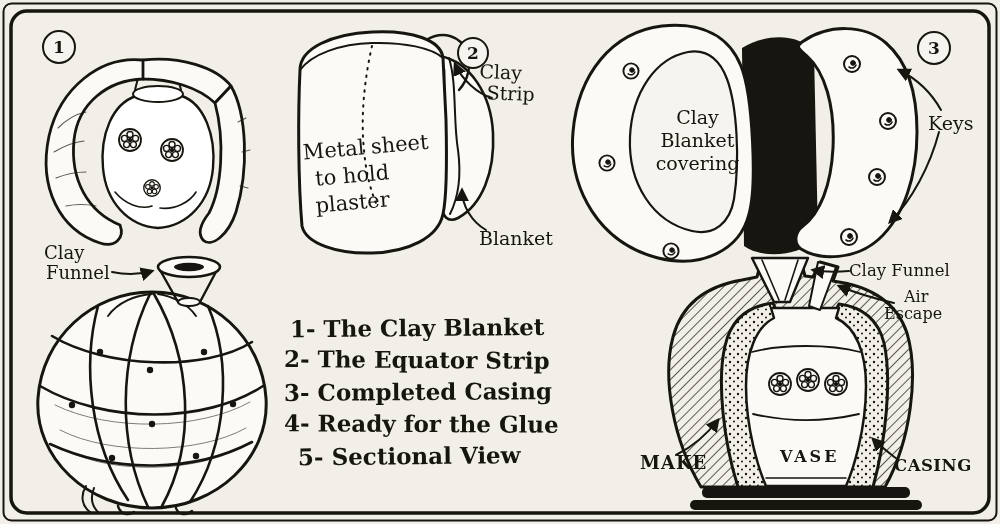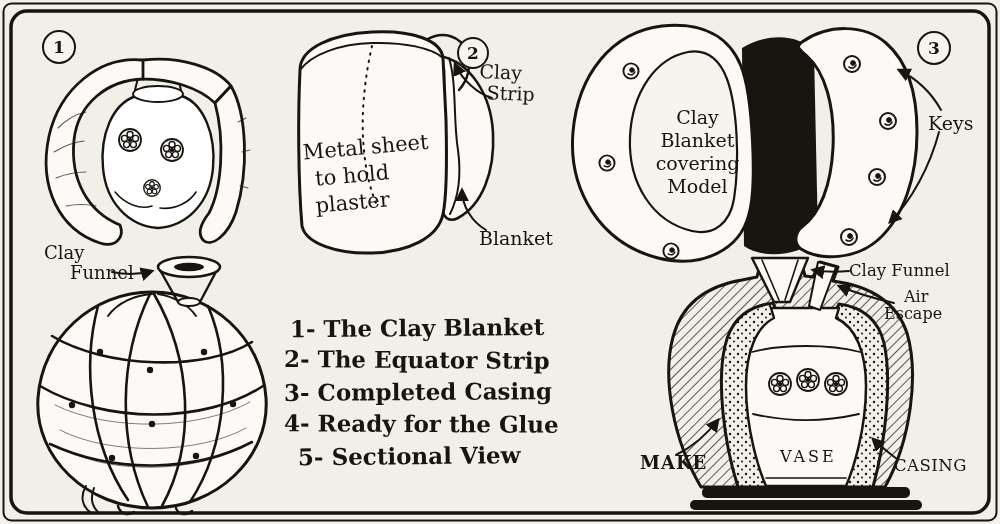--- a/index.html
+++ b/index.html
@@ -182,27 +182,26 @@
     <span class="line">Metal sheet</span>
     <span class="line" style="margin-left:10px;">to hold</span>
     <span class="line" style="margin-left:8px;">plaster</span>
   </div>
   <div class="lbl hand" style="left:479px;top:227px;font-size:19px;">Blanket</div>
 
   <div class="lbl hand" style="left:645px;top:106px;width:105px;text-align:center;font-size:19px;line-height:23px;">
     <span class="line">Clay</span>
     <span class="line">Blanket</span>
     <span class="line">covering</span>
-    <span class="line">Model</span>
   </div>
   <div class="lbl hand" style="left:928px;top:112px;font-size:19px;">Keys</div>
 
   <div class="lbl hand" style="left:42px;top:243px;font-size:18px;line-height:20px;">
     <span class="line" style="margin-left:2px;">Clay</span>
-    <span class="line" style="margin-left:28px;">Funnel</span>
+    <span class="line" style="margin-left:4px;">Funnel</span>
   </div>
 
   <div class="lbl" style="left:284px;top:314px;">
     <div class="step-row" style="margin-left:6px;transform:rotate(-0.5deg);">
       <span class="num">1-</span><span class="txt">The Clay Blanket</span>
     </div>
     <div class="step-row" style="transform:rotate(0.4deg);">
       <span class="num">2-</span><span class="txt">The Equator Strip</span>
     </div>
     <div class="step-row" style="transform:rotate(-0.4deg);">
@@ -215,16 +214,16 @@
       <span class="num">5-</span><span class="txt">Sectional View</span>
     </div>
   </div>
 
   <div class="lbl hand" style="left:849px;top:261px;font-size:16.5px;white-space:nowrap;">Clay Funnel</div>
   <div class="lbl hand" style="left:884px;top:288px;font-size:16px;line-height:17px;">
     <span class="line" style="margin-left:20px;">Air</span>
     <span class="line">Escape</span>
   </div>
   <div class="lbl hand" style="left:640px;top:452px;font-size:18px;font-weight:700;letter-spacing:1px;">MAKE</div>
-  <div class="lbl hand" style="left:780px;top:447px;width:56px;text-align:center;font-size:16px;font-weight:400;letter-spacing:3px;">VASE</div>
-  <div class="lbl hand" style="left:894px;top:456px;font-size:16.5px;font-weight:400;letter-spacing:0.5px;">CASING</div>
+  <div class="lbl hand" style="left:780px;top:447px;width:56px;text-align:center;font-size:16px;font-weight:700;letter-spacing:3px;">VASE</div>
+  <div class="lbl hand" style="left:894px;top:456px;font-size:16.5px;font-weight:700;letter-spacing:0.5px;">CASING</div>
 
 </div>
 
 </body></html>

